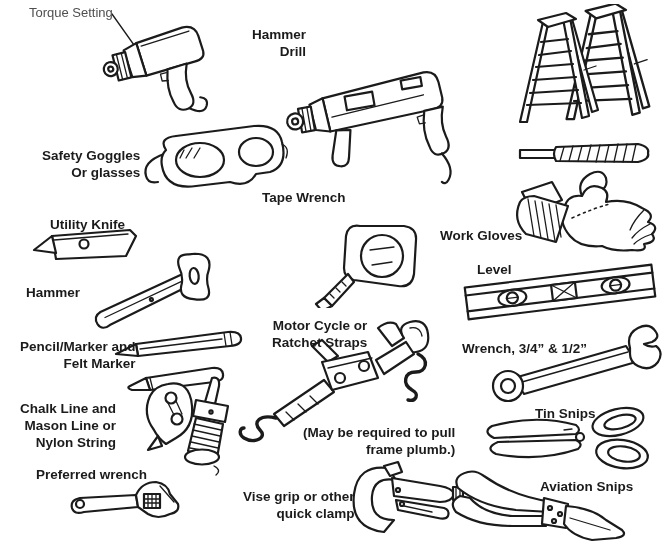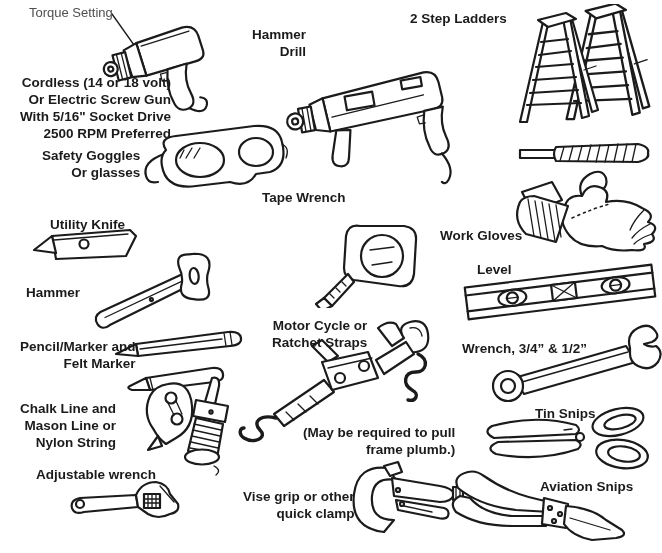--- a/index.html
+++ b/index.html
@@ -254,43 +254,38 @@
     <path class="wfill" d="M14 34 Q2 40 10 50 Q32 64 66 64 L100 64 L100 54 L66 54 Q38 52 24 36 Z"></path>
     <path class="wfill" d="M98 36 L122 42 L120 66 L96 62 Z"></path>
     <path class="wfill" d="M120 44 Q146 46 160 58 L176 68 Q182 74 170 76 L146 78 Q126 74 118 62 Z"></path>
     <path class="thin" d="M124 56 L164 68"></path>
     <circle cx="104" cy="46" r="2"></circle>
     <circle cx="114" cy="52" r="2"></circle>
     <circle cx="108" cy="59" r="2"></circle>
   </svg>
 
   <div class="lbl plain" style="left:29px;top:5px">Torque Setting</div>
-  <div class="lbl" style="left:20px;top:74px">Cordless (14 or 18 volt)
-Or Electric Screw Gun
-With 5/16" Socket Drive
-2500 RPM Preferred</div>
   <div class="lbl" style="left:252px;top:26px">Hammer
 Drill</div>
-  <div class="lbl" style="left:410px;top:10px">2 Step Ladders</div>
   <div class="lbl" style="left:42px;top:147px">Safety Goggles
 Or glasses</div>
   <div class="lbl" style="left:50px;top:216px">Utility Knife</div>
   <div class="lbl" style="left:262px;top:189px">Tape Wrench</div>
   <div class="lbl" style="left:440px;top:227px">Work Gloves</div>
   <div class="lbl" style="left:26px;top:284px">Hammer</div>
   <div class="lbl" style="left:477px;top:261px">Level</div>
   <div class="lbl" style="left:272px;top:317px">Motor Cycle or
 Ratchet Straps</div>
   <div class="lbl" style="left:20px;top:338px">Pencil/Marker and
 Felt Marker</div>
   <div class="lbl" style="left:462px;top:340px">Wrench, 3/4” &amp; 1/2”</div>
   <div class="lbl" style="left:20px;top:400px">Chalk Line and
 Mason Line or
 Nylon String</div>
   <div class="lbl" style="left:535px;top:405px">Tin Snips</div>
   <div class="lbl" style="left:303px;top:424px">(May be required to pull
 frame plumb.)</div>
-  <div class="lbl" style="left:36px;top:466px">Adjustable wrench</div>
+  <div class="lbl" style="left:36px;top:466px">Preferred wrench</div>
   <div class="lbl" style="left:540px;top:478px">Aviation Snips</div>
   <div class="lbl" style="left:243px;top:488px">Vise grip or other
 quick clamp</div>
 
 </div>
 
 </body></html>

